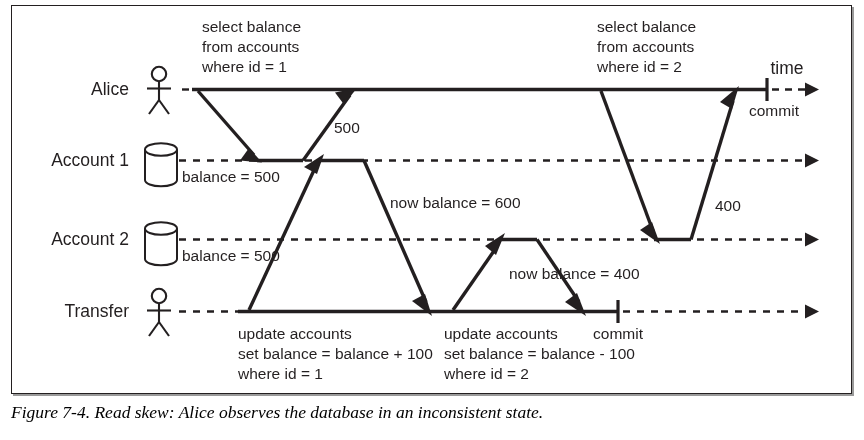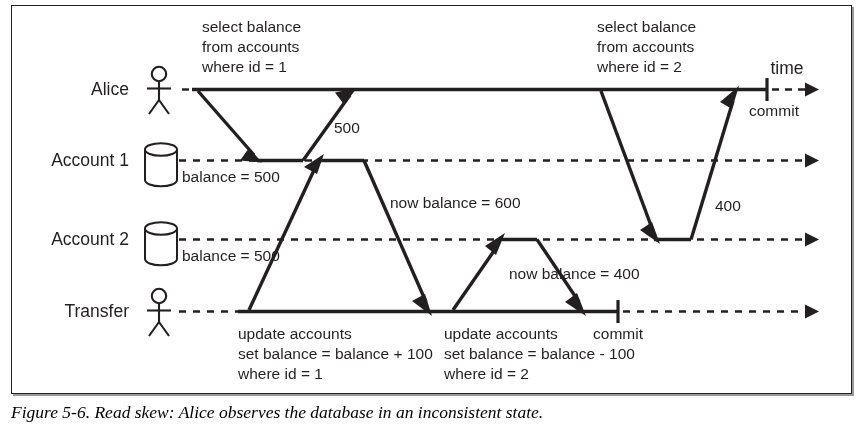--- a/index.html
+++ b/index.html
@@ -218,15 +218,15 @@
         <text class="dg-label" x="432" y="333">update accounts</text>
         <text class="dg-label" x="432" y="353">set balance = balance - 100</text>
         <text class="dg-label" x="432" y="373">where id = 2</text>
       </g>
 
       <text class="dg-label" x="606" y="333" text-anchor="middle">commit</text>
 
     </svg>
   </div>
 
-  <div id="caption">Figure 5-6. Read skew: Alice observes the database in an inconsistent state.</div>
+  <div id="caption">Figure 7-4. Read skew: Alice observes the database in an inconsistent state.</div>
 
 </div>
 
 </body></html>

